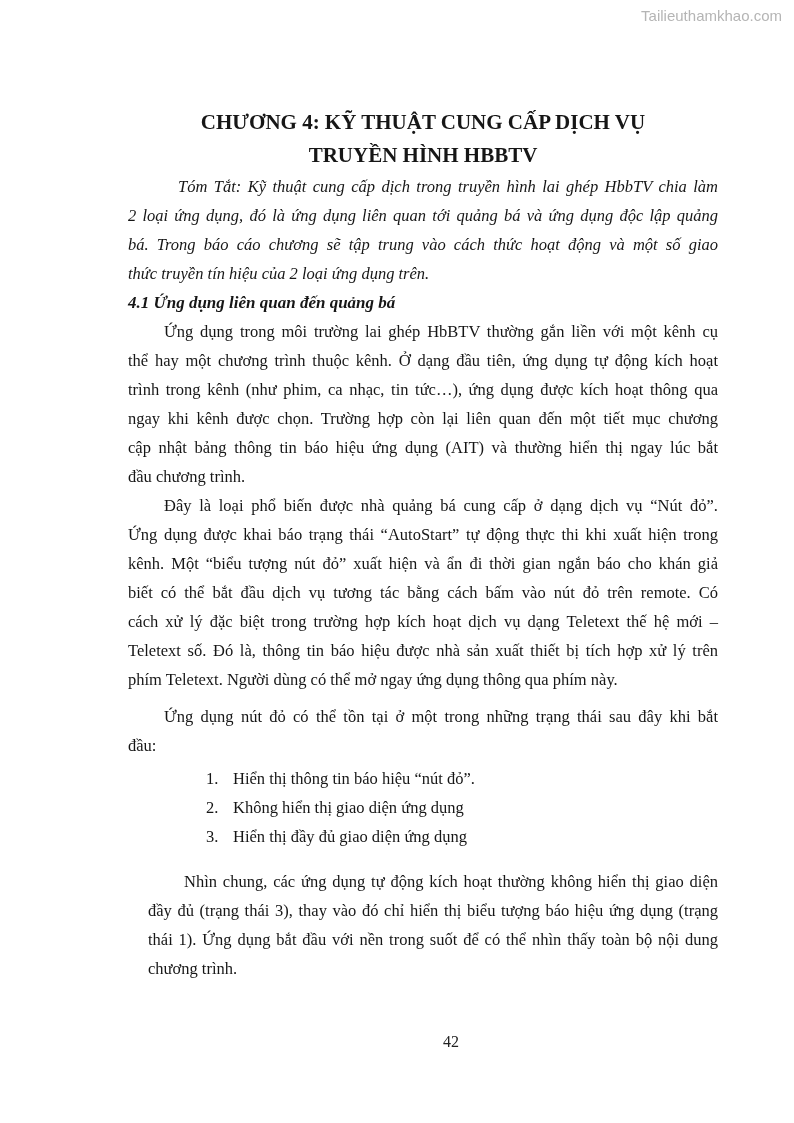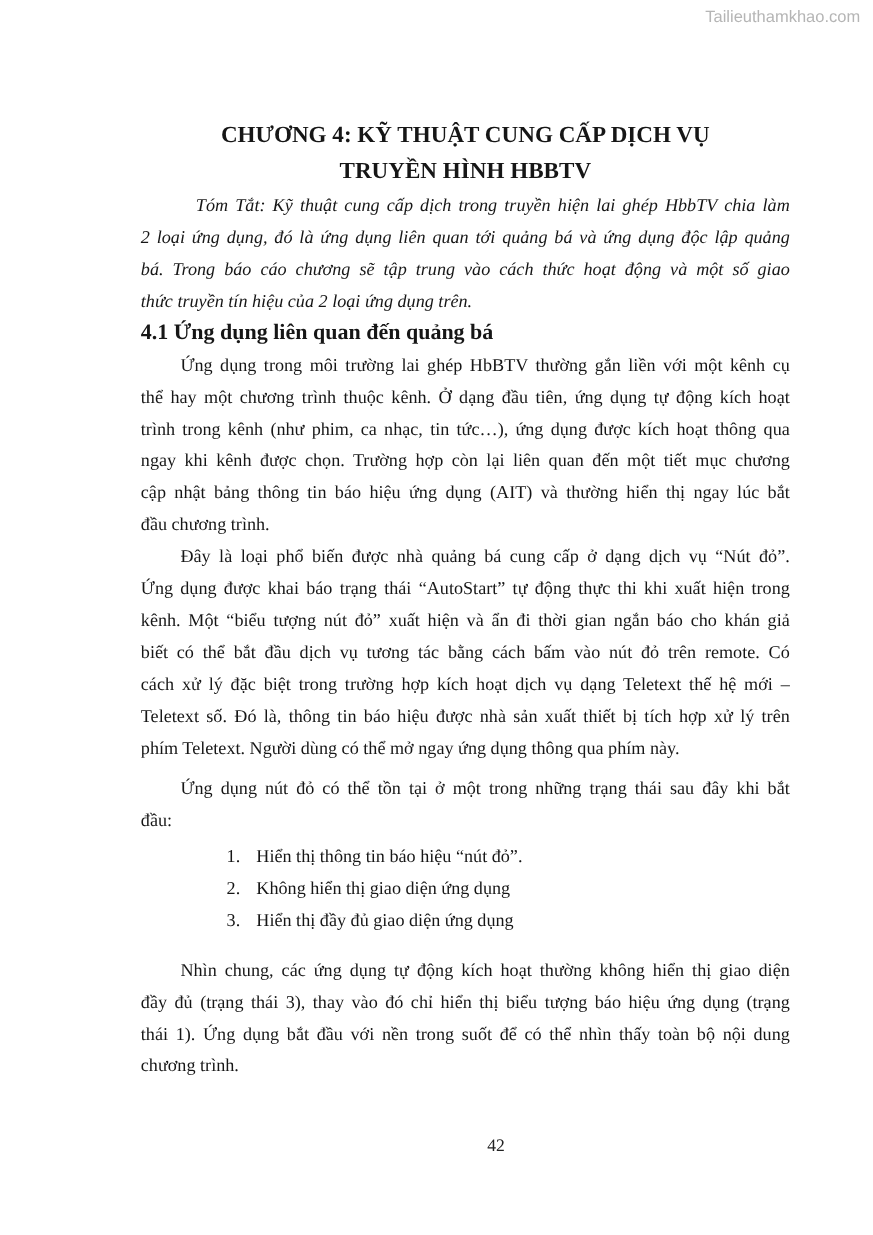--- a/index.html
+++ b/index.html
@@ -27,23 +27,23 @@
     padding: 106px 76px 0 128px; 
   }
   .title { margin: 0; font-size: 21px; font-weight: bold; line-height: 33px; text-align: center; }
   .title .tline { display: block; }
   .abstract { margin: 10px 0 0 0; font-style: italic; }
   .para { margin: 0; }
   .ln { line-height: 29px; font-size: 16.5px; text-align: left; }
   .j  { text-align: justify; text-align-last: justify; }
   .ind    { text-indent: 36px; }
   .ind-lg { text-indent: 50px; }
-  .heading { margin: 0; font-size: 20px; font-weight: bold; line-height: 29px; }
+  .heading { margin: 0; font-size: 17px; font-weight: bold; line-height: 29px; font-style: italic; }
   .mt8 { margin-top: 8px; }
-  .mt4 { margin-top: 4px; }
+  .mt4 { margin-top: 4px; margin-left: 20px; }
   .list { margin: 4px 0 16px 0; }
   .list-item { line-height: 29px; font-size: 16.5px; padding-left: 78px; }
   .list-num { display: inline-block; width: 27px; }
   .page-number {
     position: absolute;
     top: 1031px;
     left: 108px;
     right: 0;
     text-align: center;
     font-size: 16px;
@@ -59,21 +59,21 @@
   <div class="watermark">Tailieuthamkhao.com</div>
 
   <div class="content">
 
     <h1 class="title">
       <span class="tline">CHƯƠNG 4: KỸ THUẬT CUNG CẤP DỊCH VỤ</span>
       <span class="tline">TRUYỀN HÌNH HBBTV</span>
     </h1>
 
     <div class="para abstract">
-      <div class="ln j ind-lg">Tóm Tắt: Kỹ thuật cung cấp dịch trong truyền hiện lai ghép HbbTV chia làm</div>
+      <div class="ln j ind-lg">Tóm Tắt: Kỹ thuật cung cấp dịch trong truyền hình lai ghép HbbTV chia làm</div>
       <div class="ln j">2 loại ứng dụng, đó là ứng dụng liên quan tới quảng bá và ứng dụng độc lập quảng</div>
       <div class="ln j">bá. Trong báo cáo chương sẽ tập trung vào cách thức hoạt động và một số giao</div>
       <div class="ln">thức truyền tín hiệu của 2 loại ứng dụng trên.</div>
     </div>
 
     <h2 class="heading">4.1 Ứng dụng liên quan đến quảng bá</h2>
 
     <div class="para">
       <div class="ln j ind">Ứng dụng trong môi trường lai ghép HbBTV thường gắn liền với một kênh cụ</div>
       <div class="ln j">thể hay một chương trình thuộc kênh. Ở dạng đầu tiên, ứng dụng tự động kích hoạt</div>

